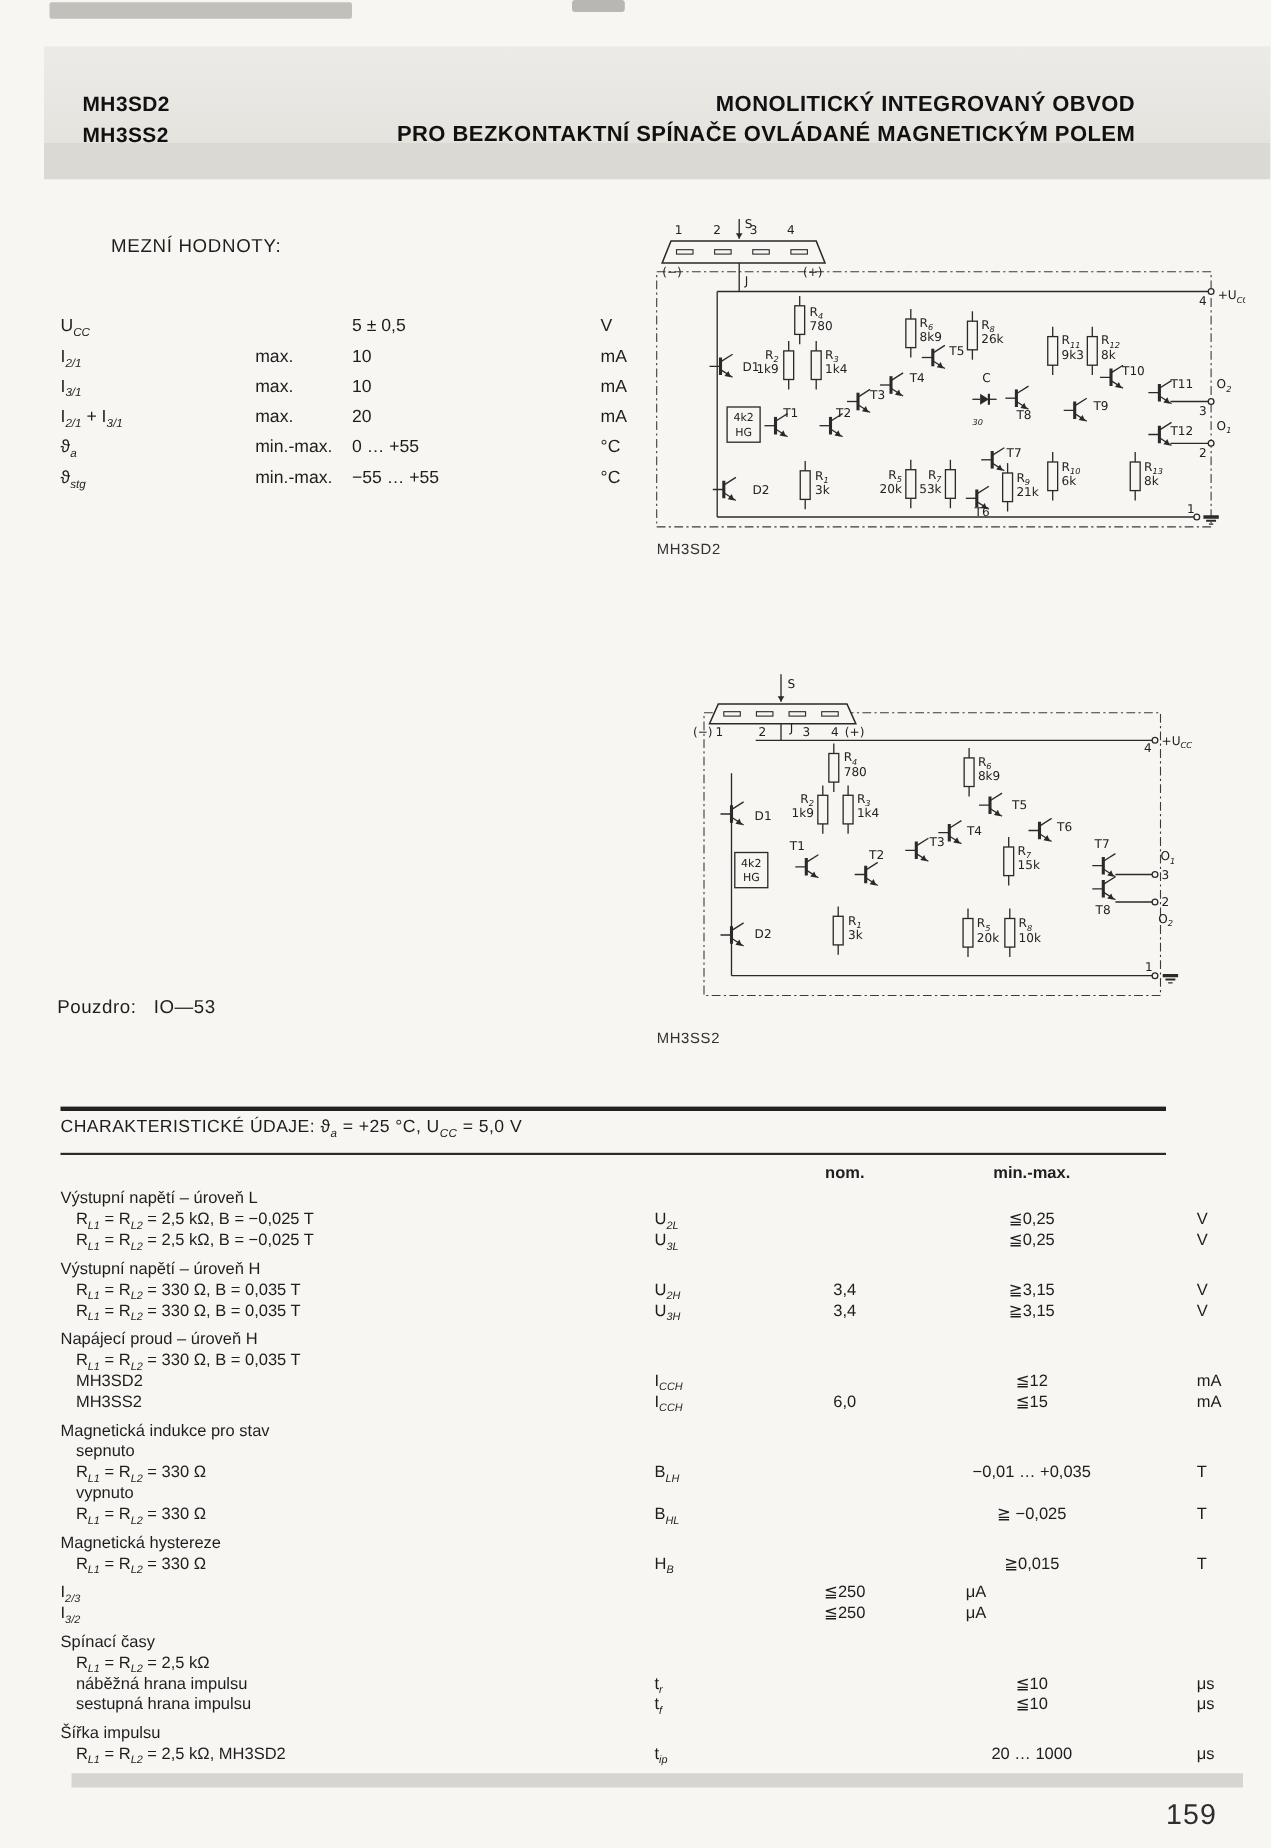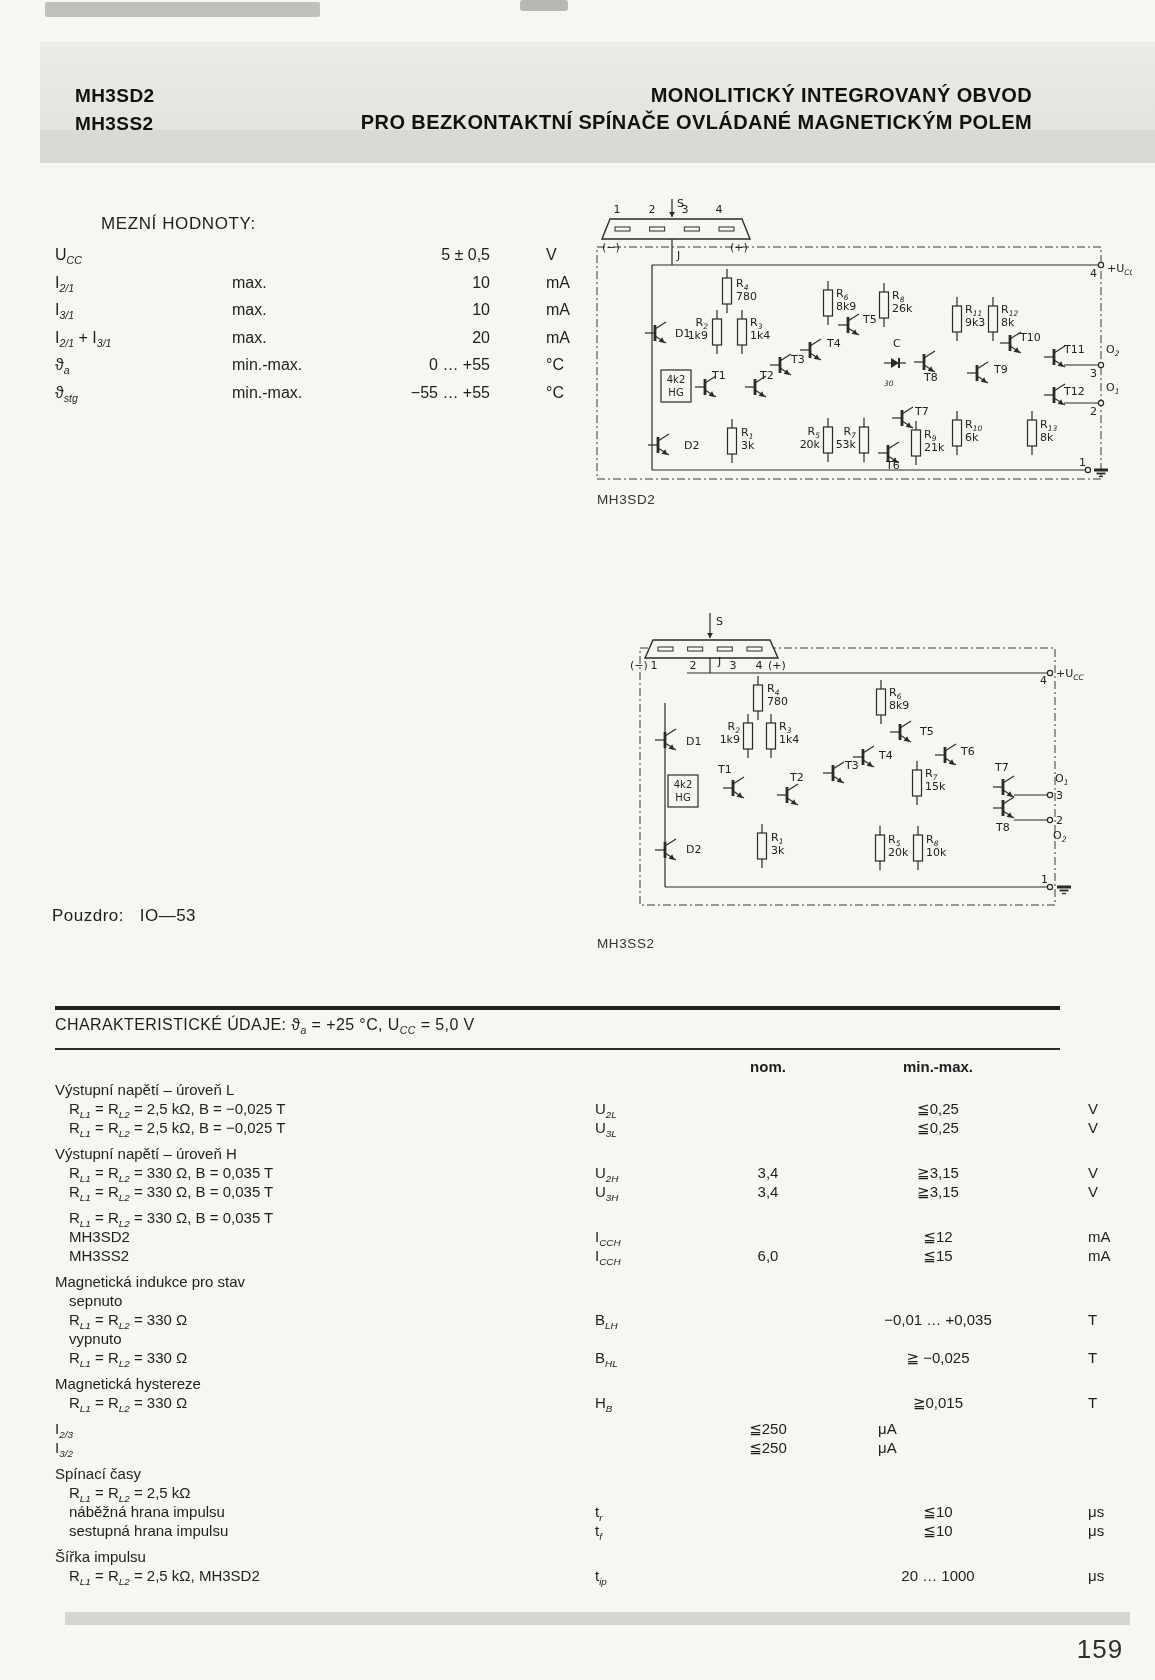--- a/index.html
+++ b/index.html
@@ -13,21 +13,21 @@
   .tbar{left:45px;top:2px;width:275px;height:15px;background:#c2c0bb;border-radius:2px;}
   .tblob{left:520px;top:0;width:48px;height:11px;background:#b9b7b2;border-radius:3px;}
   
   .hleft{left:75px;top:82px;font-size:19px;font-weight:bold;line-height:28px;letter-spacing:.4px;color:#111;}
   .hright{left:332px;top:82px;width:700px;text-align:right;font-size:20px;font-weight:bold;line-height:27px;letter-spacing:.4px;color:#111;}
   
   .ltitle{left:55px;top:214px;font-size:17px;letter-spacing:.6px;margin-left:46px;}
   .lrows{left:55px;top:246px;width:580px;}
   .lrow{display:grid;grid-template-columns:165px 100px 170px 80px;height:27.5px;font-size:16px;align-items:baseline;}
   .lc{padding-left:12px;}
-  .lv{text-align:right;}
+  .lv{text-align:left;margin-top:42px;}
   .lu{padding-left:56px;}
   
   .schem{position:absolute;}
   .schem svg text{fill:#222;stroke:none;font-family:"DejaVu Sans",sans-serif;}
   .caption{font-size:13.5px;letter-spacing:.6px;color:#333;}
   .pouzdro{left:52px;top:906px;font-size:17px;letter-spacing:.5px;white-space:pre;}
   
   .rule-thick{left:55px;top:1006px;width:1005px;height:4px;background:#222;}
   .rule-thin{left:55px;top:1048px;width:1005px;height:2px;background:#2a2a2a;}
   .ctitle{left:55px;top:1016px;font-size:16px;letter-spacing:.4px;}
@@ -37,21 +37,21 @@
   .cgroups{left:55px;top:1080px;width:1058px;}
   .group{margin-bottom:7px;}
   .ghead,.gsub,.crow{line-height:19px;font-size:15px;}
   .gsub{padding-left:14px;}
   .crow{display:grid;grid-template-columns:540px 108px 130px 210px 70px;align-items:baseline;}
   .crow .c1{padding-left:14px;}
   .crow .c3,.crow .c4{text-align:center;}
   .crow .c5{padding-left:45px;}
   
   .fbar{left:65px;top:1612px;width:1065px;height:13px;background:#d7d5d0;}
-  .pagenum{left:1060px;top:1634px;width:80px;text-align:center;font-size:26px;color:#2e2e2e;letter-spacing:1px;}
+  .pagenum{left:1060px;top:1634px;width:80px;text-align:left;font-size:26px;color:#2e2e2e;letter-spacing:1px;}
 </style>
 </head>
 <body>
 
 <div class="abs band1"></div>
 <div class="abs band2"></div>
 <div class="abs tbar"></div>
 <div class="abs tblob"></div>
 
 <div class="abs hleft">
@@ -484,20 +484,21 @@
       </div>
       <div class="crow">
         <span class="c1">R<sub>L1</sub> = R<sub>L2</sub> = 330 Ω, B = 0,035 T</span>
         <span class="c2">U<sub>3H</sub></span>
         <span class="c3">3,4</span>
         <span class="c4">≧3,15</span>
         <span class="c5">V</span>
       </div>
     </div>
     <div class="group">
+      <div class="ghead">Napájecí proud – úroveň H</div>
       <div class="gsub">R<sub>L1</sub> = R<sub>L2</sub> = 330 Ω, B = 0,035 T</div>
       <div class="crow">
         <span class="c1">MH3SD2</span>
         <span class="c2">I<sub>CCH</sub></span>
         <span class="c3"></span>
         <span class="c4">≦12</span>
         <span class="c5">mA</span>
       </div>
       <div class="crow">
         <span class="c1">MH3SS2</span>

